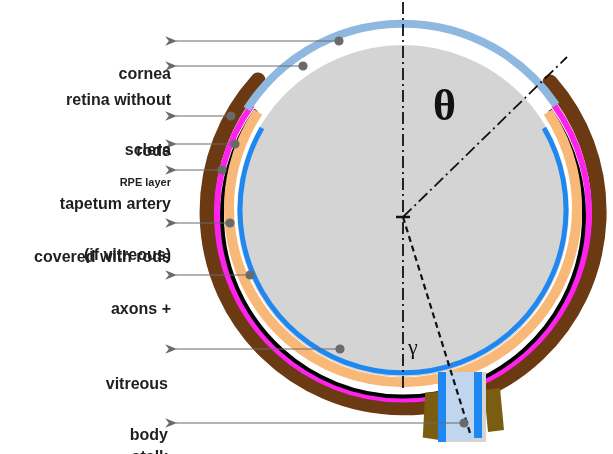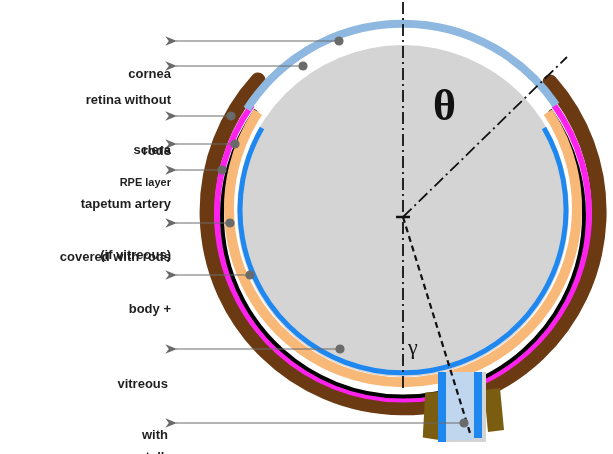--- a/index.html
+++ b/index.html
@@ -1,20 +1,20 @@
 <!DOCTYPE html>
 <html><head>
 <meta charset="utf-8">
 <style>
   html, body { margin: 0; padding: 0; background: #ffffff; }
   body { width: 613px; height: 454px; position: relative; overflow: hidden;
          font-family: "Liberation Sans", sans-serif; }
   #diagram { position: absolute; left: 0; top: 0; }
   .label { position: absolute; right: 442px; text-align: right; font-weight: bold;
-           font-size: 13px; line-height: 17px; color: #1f1f1f; white-space: pre; }
+           font-size: 16px; line-height: 17px; color: #1f1f1f; white-space: pre; }
   .label span { display: block; }
 </style>
 </head>
 <body>
 
 <svg id="diagram" width="613" height="454" viewBox="0 0 613 454" xmlns="http://www.w3.org/2000/svg">
   <defs>
     <marker id="arrow" viewBox="0 0 10 10" refX="1" refY="5" markerWidth="10" markerHeight="10" orient="auto-start-reverse">
       <path d="M10,1 L0,5 L10,9 L7,5 Z" fill="#6a6a6a"></path>
     </marker>
@@ -92,21 +92,21 @@
   <span>RPE layer</span>
 </div>
 <div class="label" style="top:161px">
   <span>tapetum artery</span>
   <span>(if vitreous)</span>
 </div>
 <div class="label" style="top:214px">
   <span>covered with rods</span>
 </div>
 <div class="label" style="top:266px">
-  <span>body +</span>
+  <span>axons +</span>
 </div>
 <div class="label" style="top:341px;right:445px">
   <span>vitreous</span>
-  <span>with</span>
+  <span>body</span>
 </div>
 <div class="label" style="top:414px;right:445px">
   <span>stalk</span>
 </div>
 
 </body></html>

